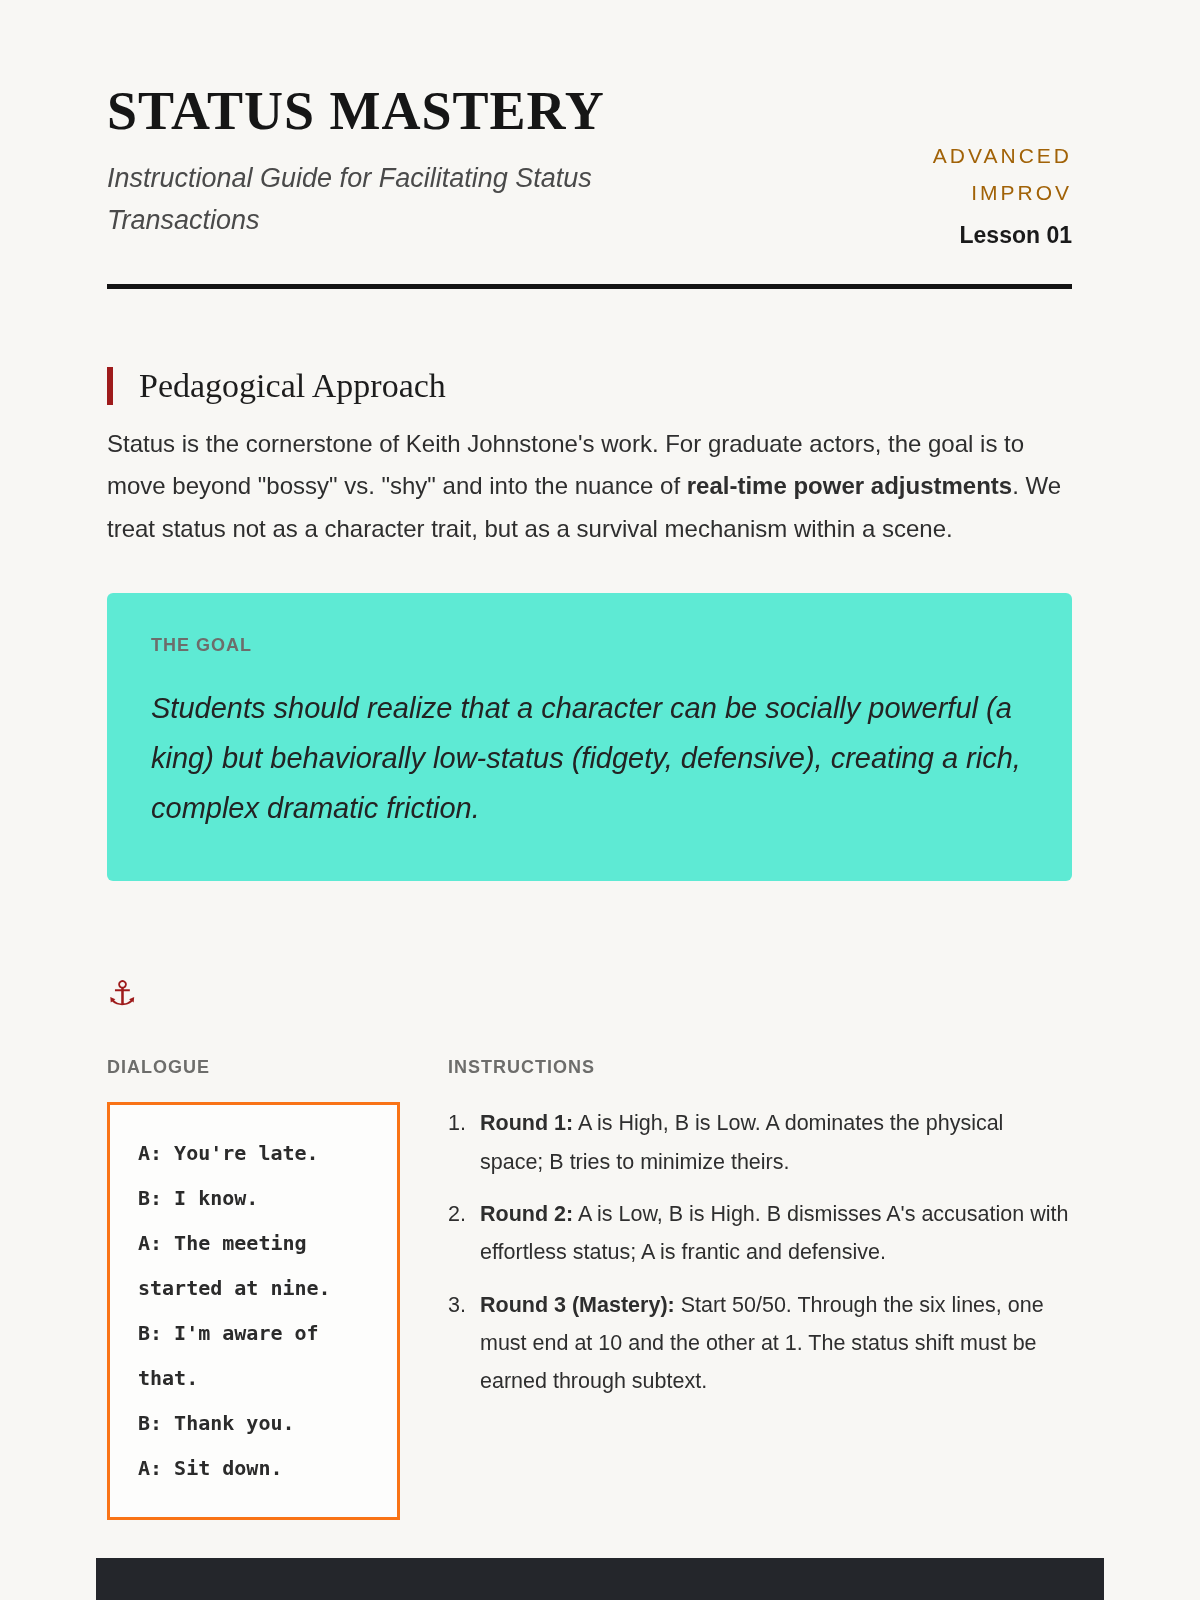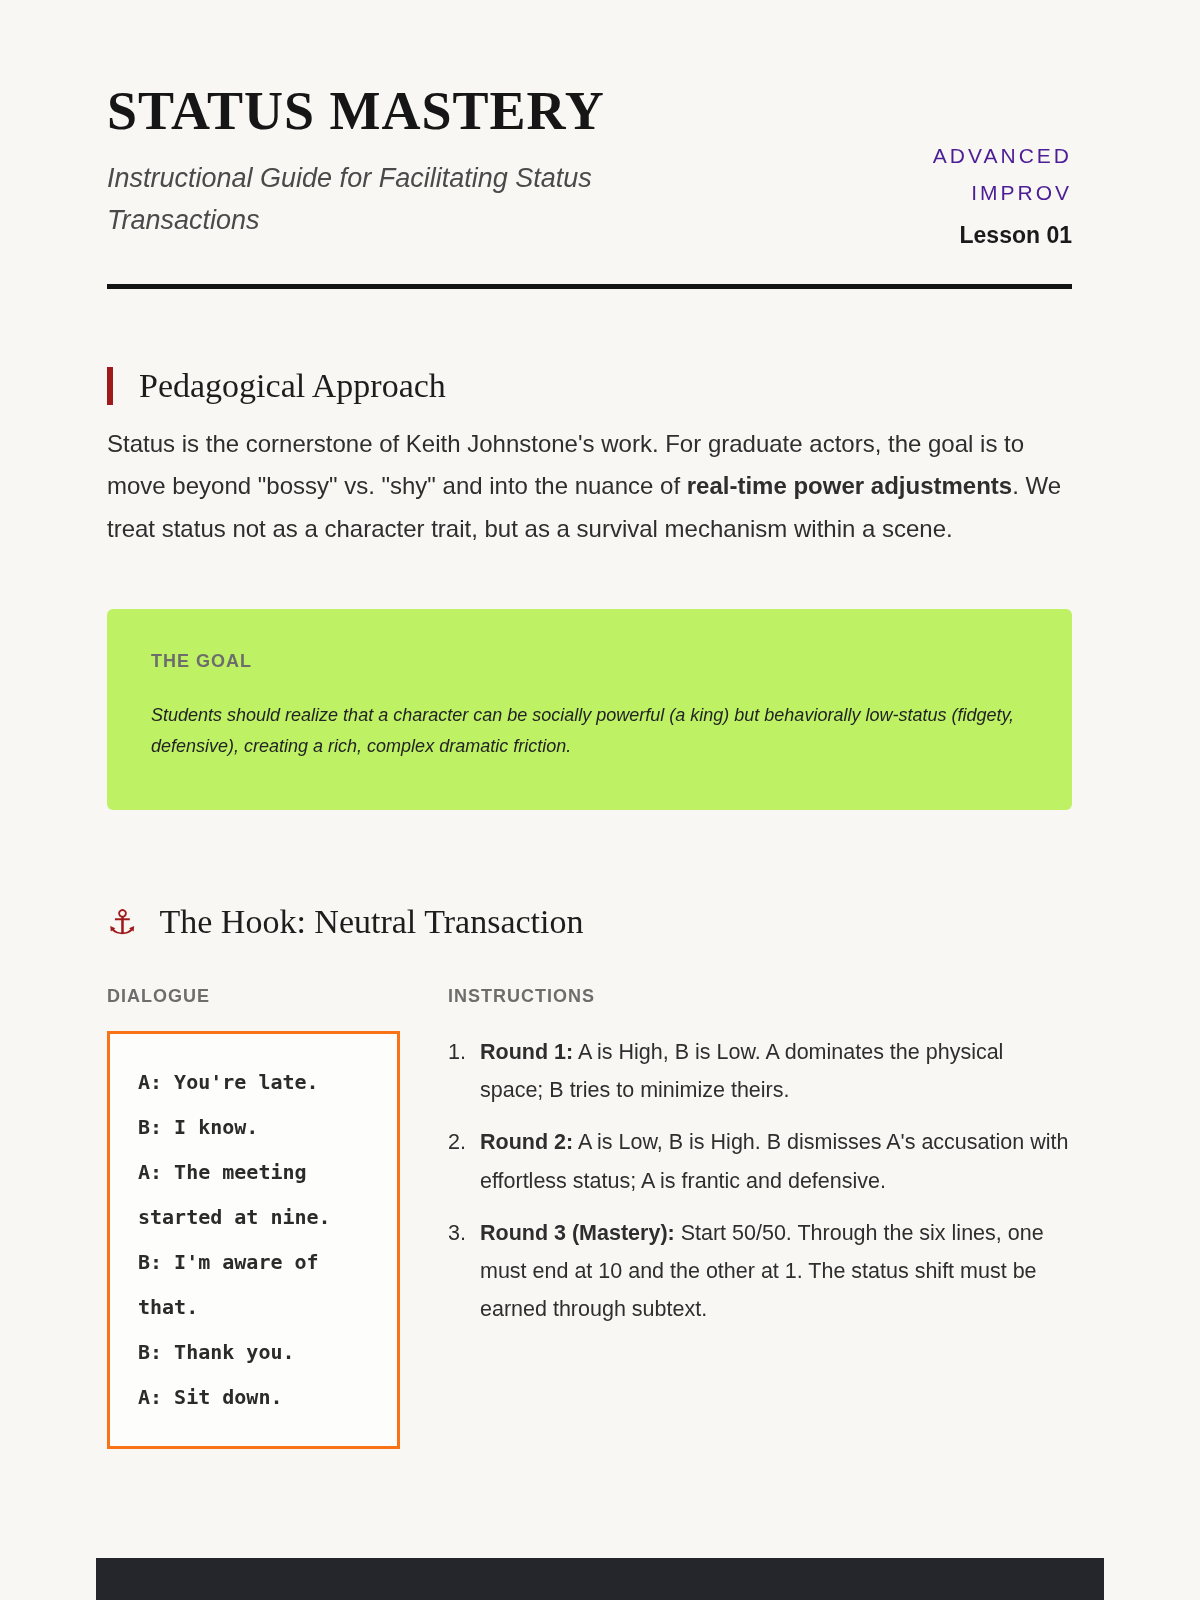--- a/index.html
+++ b/index.html
@@ -38,21 +38,21 @@
   }
   .header-right {
     position: absolute;
     top: 58px;
     right: 0;
     text-align: right;
   }
   .course-label {
     font-size: 21px;
     letter-spacing: 3px;
-    color: #4c1d95;
+    color: #a16207;
     line-height: 1.75;
   }
   .lesson-label {
     margin-top: 10px;
     font-size: 23px;
     font-weight: bold;
     color: #1a1a1a;
   }
   .top-rule {
     margin-top: 42px;
@@ -80,34 +80,34 @@
   .body-paragraph {
     margin-top: 18px;
     font-size: 24px;
     line-height: 1.78;
     color: #2e2e2e;
     max-width: 960px;
   }
   .b { font-weight: bold; }
   
   .goal-box {
-    margin-top: 58px;
-    background: #bef264;
+    margin-top: 42px;
+    background: #5eead4;
     border-radius: 6px;
     padding: 42px 44px 48px 44px;
   }
   .mini-label {
     font-size: 18px;
     font-weight: bold;
     letter-spacing: 1px;
     color: #6d6d6b;
   }
   .goal-text {
     margin-top: 28px;
-    font-size: 18px;
+    font-size: 29px;
     font-style: italic;
     line-height: 1.72;
     color: #232323;
     max-width: 900px;
   }
   
   .hook-section { margin-top: 92px; }
   .hook-heading {
     font-family: "Liberation Serif", serif;
     font-size: 34px;
@@ -194,21 +194,20 @@
 
       <div class="goal-box">
         <div class="mini-label">THE GOAL</div>
         <p class="goal-text">Students should realize that a character can be socially powerful (a king) but behaviorally low-status (fidgety, defensive), creating a rich, complex dramatic friction.</p>
       </div>
     </div>
 
     <div class="hook-section">
       <h2 class="hook-heading">
         <span class="anchor-icon">⚓</span>
-        <span>The Hook: Neutral Transaction</span>
       </h2>
 
       <div class="hook-columns">
         <div class="col-dialogue">
           <div class="mini-label">DIALOGUE</div>
           <div class="dialogue-box" id="dialogue-box">
               <div class="dialogue-line">A: You're late.</div>
               <div class="dialogue-line">B: I know.</div>
               <div class="dialogue-line">A: The meeting started at nine.</div>
               <div class="dialogue-line">B: I'm aware of that.</div>

